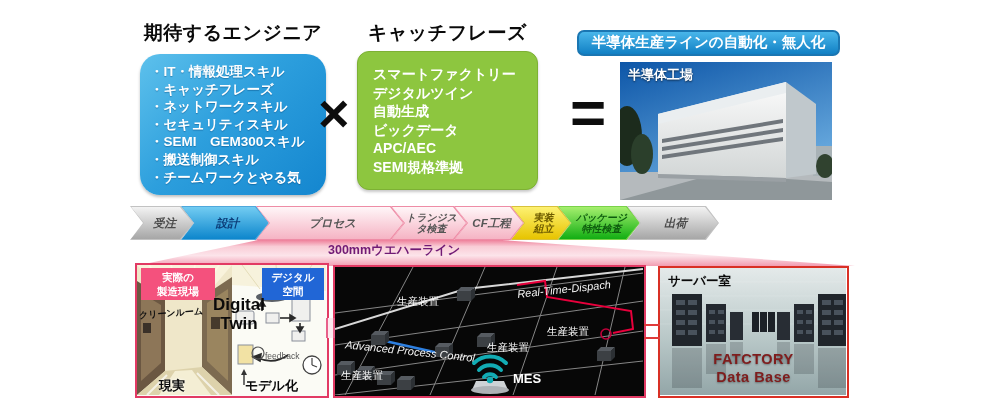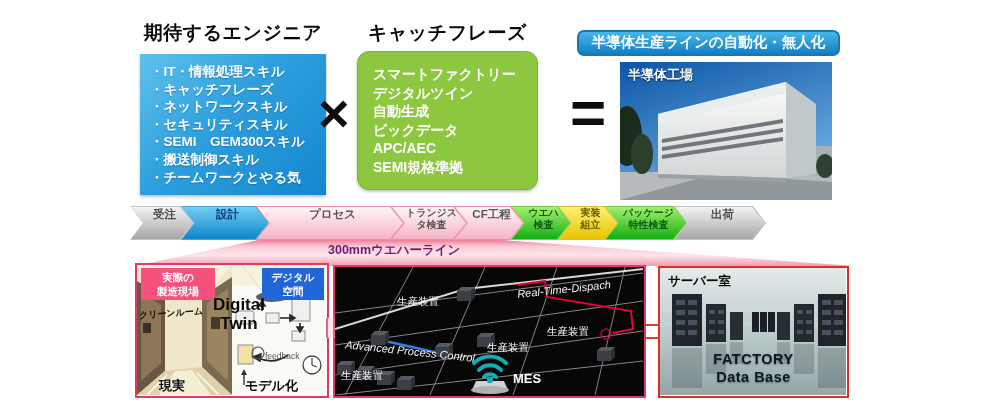--- a/index.html
+++ b/index.html
@@ -3,43 +3,43 @@
 <meta charset="utf-8">
 <style>
   html,body{margin:0;padding:0;background:#fff;}
   .canvas{position:relative;width:1000px;height:400px;background:#fff;overflow:hidden;
     font-family:"Liberation Sans","DejaVu Sans",sans-serif;color:#111;}
   .abs{position:absolute;}
   .pre{white-space:pre-line;}
   .hdr{font-weight:bold;font-size:19px;text-align:center;letter-spacing:0.5px;color:#0a0a0a;}
 
   
-  .blue-box{left:140px;top:54px;width:186px;height:141px;border-radius:0;
+  .blue-box{left:140px;top:54px;width:186px;height:141px;border-radius:20px;
     background:linear-gradient(135deg,#5ec1ec 0%,#2d9fdd 45%,#1486cf 100%);
     box-shadow:0 2px 3px rgba(0,0,0,.25);padding:9px 6px 5px 10px;box-sizing:border-box;}
   .blue-box .li{color:#fff;font-weight:bold;font-size:13.5px;line-height:17.6px;
     text-shadow:0 1px 1px rgba(0,60,110,.4);}
   .green-box{left:357px;top:51px;width:181px;height:139px;border-radius:12px;
     background:#8dc63f;border:1px solid #7db134;box-sizing:border-box;
     box-shadow:0 2px 3px rgba(0,0,0,.22);padding:13px 6px 6px 15px;}
   .green-box .li{color:#fff;font-weight:bold;font-size:14px;line-height:18.6px;}
   .op{font-weight:900;color:#0d0d0d;line-height:1;}
   .banner{left:577px;top:30px;width:263px;height:26px;border-radius:7px;
     background:linear-gradient(#49b6ea,#1180c4);border:2px solid #1a76b2;box-sizing:border-box;
     color:#fff;font-weight:bold;font-size:14.5px;text-align:center;line-height:21px;}
   .photo{left:620px;top:62px;width:224px;height:138px;}
   .photo-label{left:8px;top:4px;color:#fff;font-weight:bold;font-size:13px;text-shadow:0 1px 2px rgba(0,0,0,.6);}
 
   
   .flow{left:130px;top:206px;height:34px;display:flex;}
   .chev{position:relative;height:34px;margin-left:-13px;
     clip-path:polygon(0 0,calc(100% - 13px) 0,100% 50%,calc(100% - 13px) 100%,0 100%,13px 50%);}
   .chev:first-child{margin-left:0;}
-  .chev-in{position:absolute;inset:1px;display:flex;justify-content:center;
-    clip-path:polygon(0 0,calc(100% - 13px) 0,100% 50%,calc(100% - 13px) 100%,0 100%,13px 50%);}
+  .chev-in{position:absolute;inset:1px;display:flex;align-items:center;justify-content:center;
+    clip-path:polygon(0 0,calc(100% - 13px) 0,100% 50%,calc(100% - 13px) 100%,0 100%,13px 50%);font-style:italic;}
   .chev-label{font-weight:bold;font-size:11.5px;text-align:center;padding-left:5px;}
   .chev.small .chev-label{font-size:10px;line-height:11.5px;}
   .c-gray{background:#c2c2c2;}  .c-gray .chev-in{background:linear-gradient(#f3f3f3,#a6a6a6);} .c-gray .chev-label{color:#4a4a4a;}
   .c-blue{background:#4fa8dc;}  .c-blue .chev-in{background:linear-gradient(#72ccf2,#0d86cc);} .c-blue .chev-label{color:#0d3f7a;}
   .c-pink{background:#ee8ca6;}  .c-pink .chev-in{background:linear-gradient(#fff6f8,#f5b4c4);} .c-pink .chev-label{color:#555;}
   .c-green{background:#7ad24a;} .c-green .chev-in{background:linear-gradient(#a5ef6e,#12ae13);} .c-green .chev-label{color:#0e5c0e;}
   .c-yellow{background:#d8c23a;}.c-yellow .chev-in{background:linear-gradient(#fdf172,#e7c400);} .c-yellow .chev-label{color:#6e5c00;}
 
   .funnel{left:135px;top:239px;width:720px;height:29px;z-index:1;}
   .funnel-label{left:328px;top:242px;font-weight:bold;font-size:12.5px;color:#701a75;z-index:2;}
@@ -58,21 +58,21 @@
   .dt-bot{bottom:1px;font-weight:bold;font-size:13px;color:#0a0a0a;z-index:6;text-shadow:0 0 3px #fff;}
   .dt-bot.r{left:22px;margin-top:36px;} .dt-bot.m{left:108px;}
 
   .panel-floor{left:333px;top:265px;width:313px;height:133px;border:2.5px solid #e23a64;background:#050505;}
   .fl-label{color:#fff;font-size:10.5px;z-index:6;}
   .fl-it{font-style:italic;font-size:11px;color:#f4f4f4;white-space:nowrap;}
   .fl-mes{color:#fff;font-weight:bold;font-size:13px;z-index:6;}
 
   .panel-srv{left:658px;top:266px;width:191px;height:132px;border:2.5px solid #d93025;}
   .srv-title{left:8px;top:5px;font-weight:bold;font-size:12.5px;color:#0a0a0a;z-index:6;}
-  .srv-db{left:0;top:82px;width:100%;text-align:center;color:#0f172a;font-weight:bold;font-size:14.5px;
+  .srv-db{left:0;top:82px;width:100%;text-align:center;color:#7f1d1d;font-weight:bold;font-size:14.5px;
     line-height:18px;letter-spacing:0.5px;z-index:6;text-shadow:0 1px 2px rgba(0,0,0,.35);}
 
   .conn1{left:326px;top:318px;width:9px;height:20px;background:#fde8ee;border-left:2px solid #e8608a;border-right:2px solid #e8608a;box-sizing:border-box;z-index:4;}
   .conn2{left:644px;top:324px;width:16px;height:15px;border-top:2px solid #e03a3a;border-bottom:2px solid #e03a3a;box-sizing:border-box;z-index:4;}
 </style>
 </head>
 <body>
 
 <div class="canvas">
 
@@ -155,26 +155,20 @@
         <div class="chev-in">
           <span class="chev-label pre">トランジス
 タ検査</span>
         </div>
       </div>
     <div class="chev c-pink" style="width:70px;">
         <div class="chev-in">
           <span class="chev-label pre">CF工程</span>
         </div>
       </div>
-    <div class="chev c-green small" style="width:60px;">
-        <div class="chev-in">
-          <span class="chev-label pre">ウエハ
-検査</span>
-        </div>
-      </div>
     <div class="chev c-yellow small" style="width:60px;">
         <div class="chev-in">
           <span class="chev-label pre">実装
 組立</span>
         </div>
       </div>
     <div class="chev c-green small" style="width:82px;">
         <div class="chev-in">
           <span class="chev-label pre">パッケージ
 特性検査</span>

